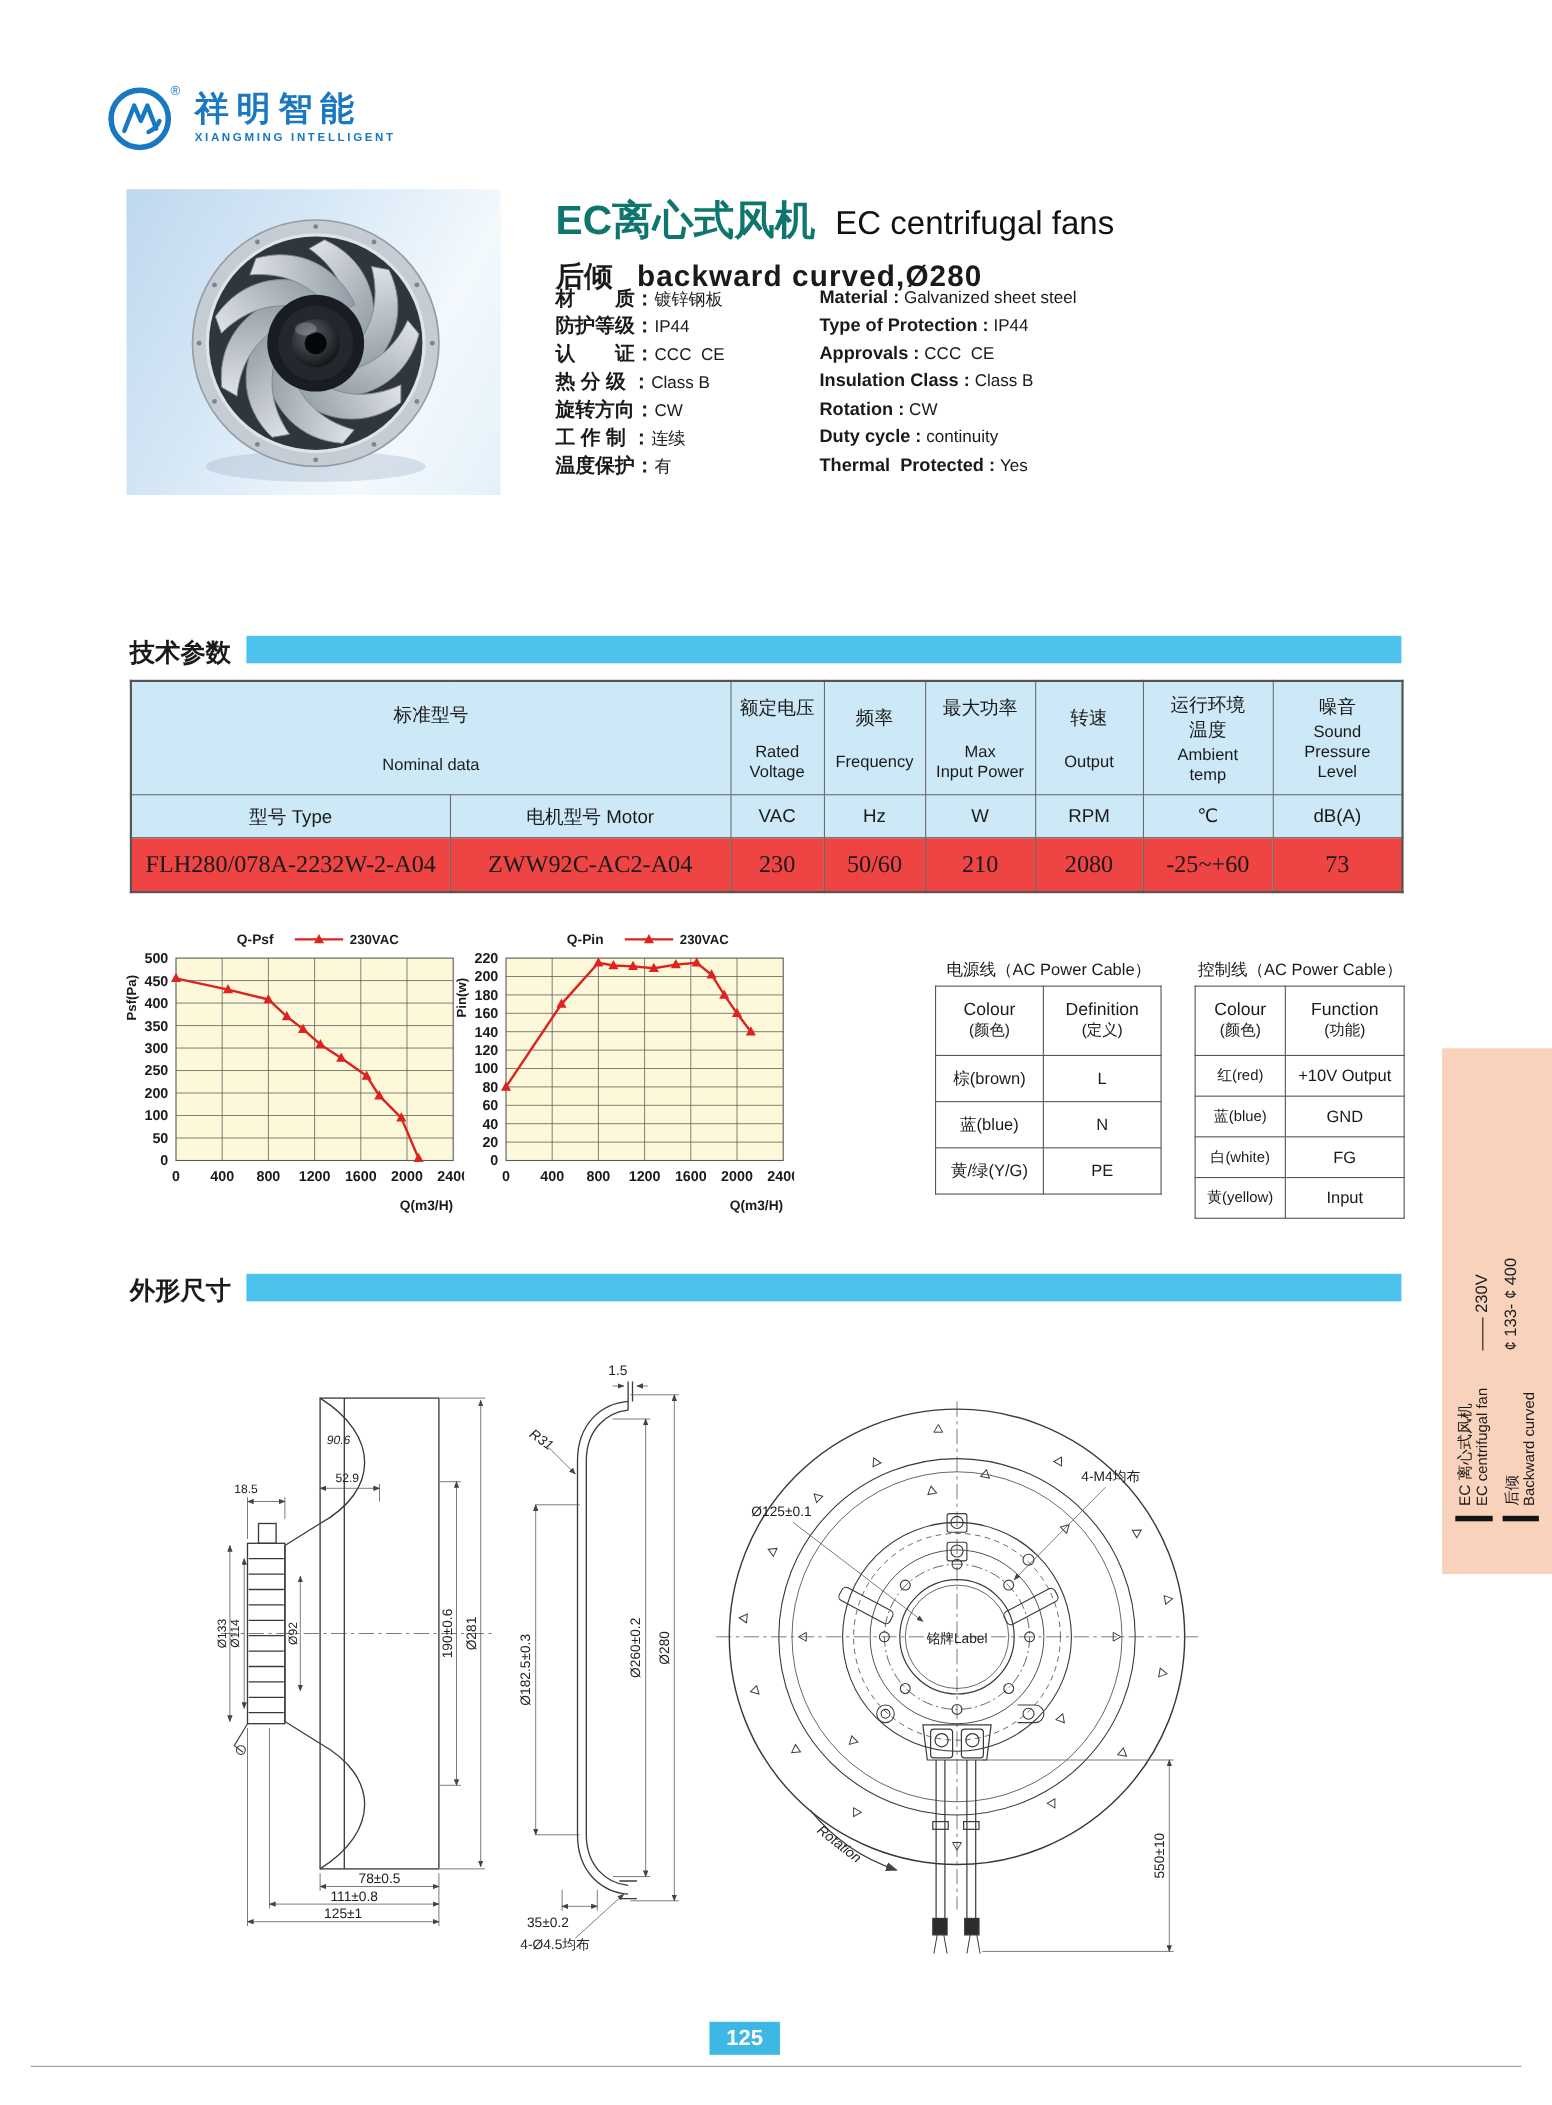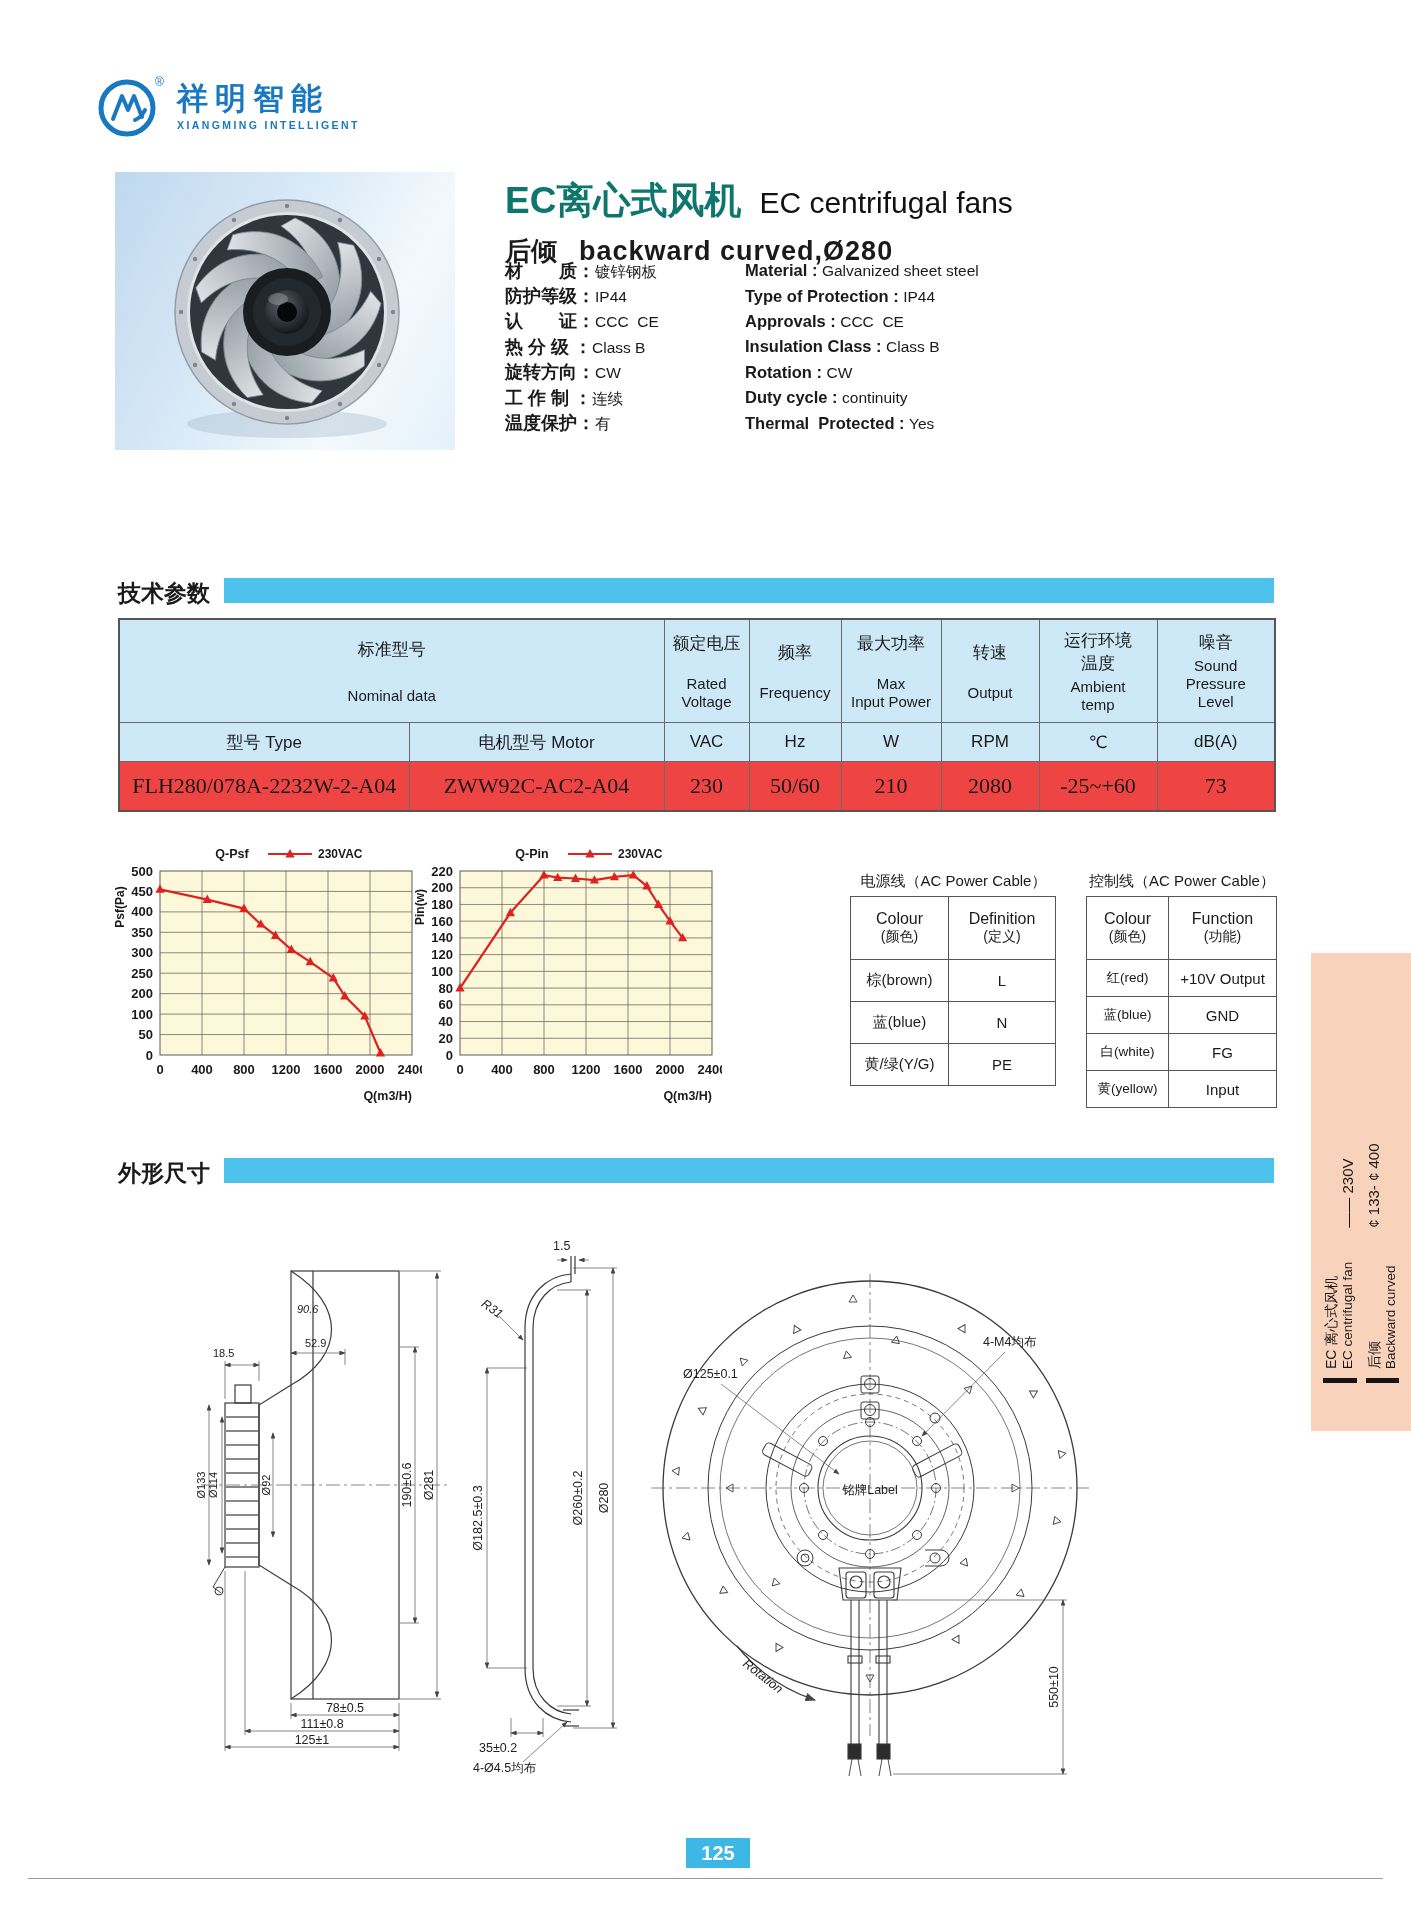--- a/index.html
+++ b/index.html
@@ -77,21 +77,21 @@
   .vtab{position:absolute;left:1311px;top:953px;width:100px;height:478px;background:#f9d2bb;}
   .vinner{position:absolute;left:0;top:0;width:478px;height:100px;transform-origin:0 0;
     transform:rotate(-90deg) translateX(-478px);display:flex;align-items:center;padding-left:48px;box-sizing:border-box;}
   .vcol{display:flex;flex-direction:column;gap:9px;}
   .vgroup{border-left:5px solid #151515;padding-left:9px;line-height:1.22;}
   .vg-cn{font-size:14px;}
   .vg-en{font-size:13.5px;}
   .vcol2{margin-left:34px;display:flex;flex-direction:column;gap:8px;font-size:15px;line-height:1.2;}
 
   
-  .pagenum{position:absolute;left:686px;top:1838px;width:64px;height:30px;background:#3db8e5;
+  .pagenum{position:absolute;left:645px;top:1838px;width:64px;height:30px;background:#3db8e5;
     color:#fff;font-size:20px;font-weight:bold;display:flex;align-items:center;justify-content:center;}
   .footrule{position:absolute;left:28px;top:1878px;width:1355px;height:0;border-top:1.5px solid #9a9a9a;}
 </style>
 </head>
 <body>
 
 <div class="page">
 
   <div class="logo">
     <svg width="70" height="70" viewBox="0 0 70 70">

